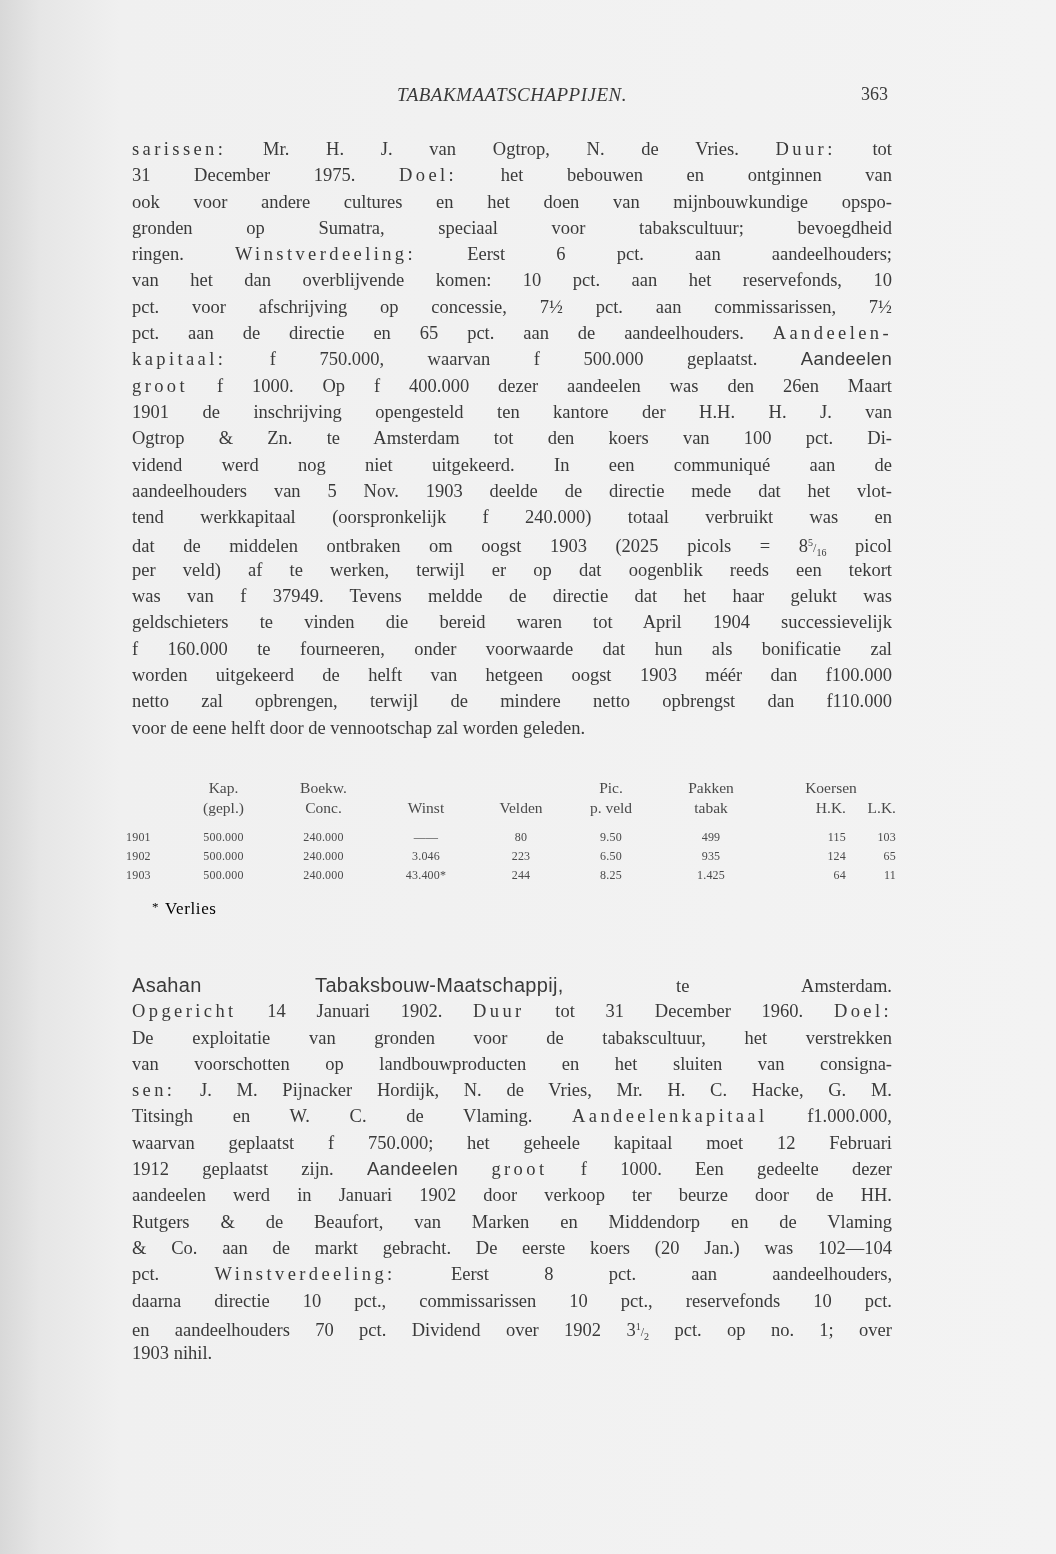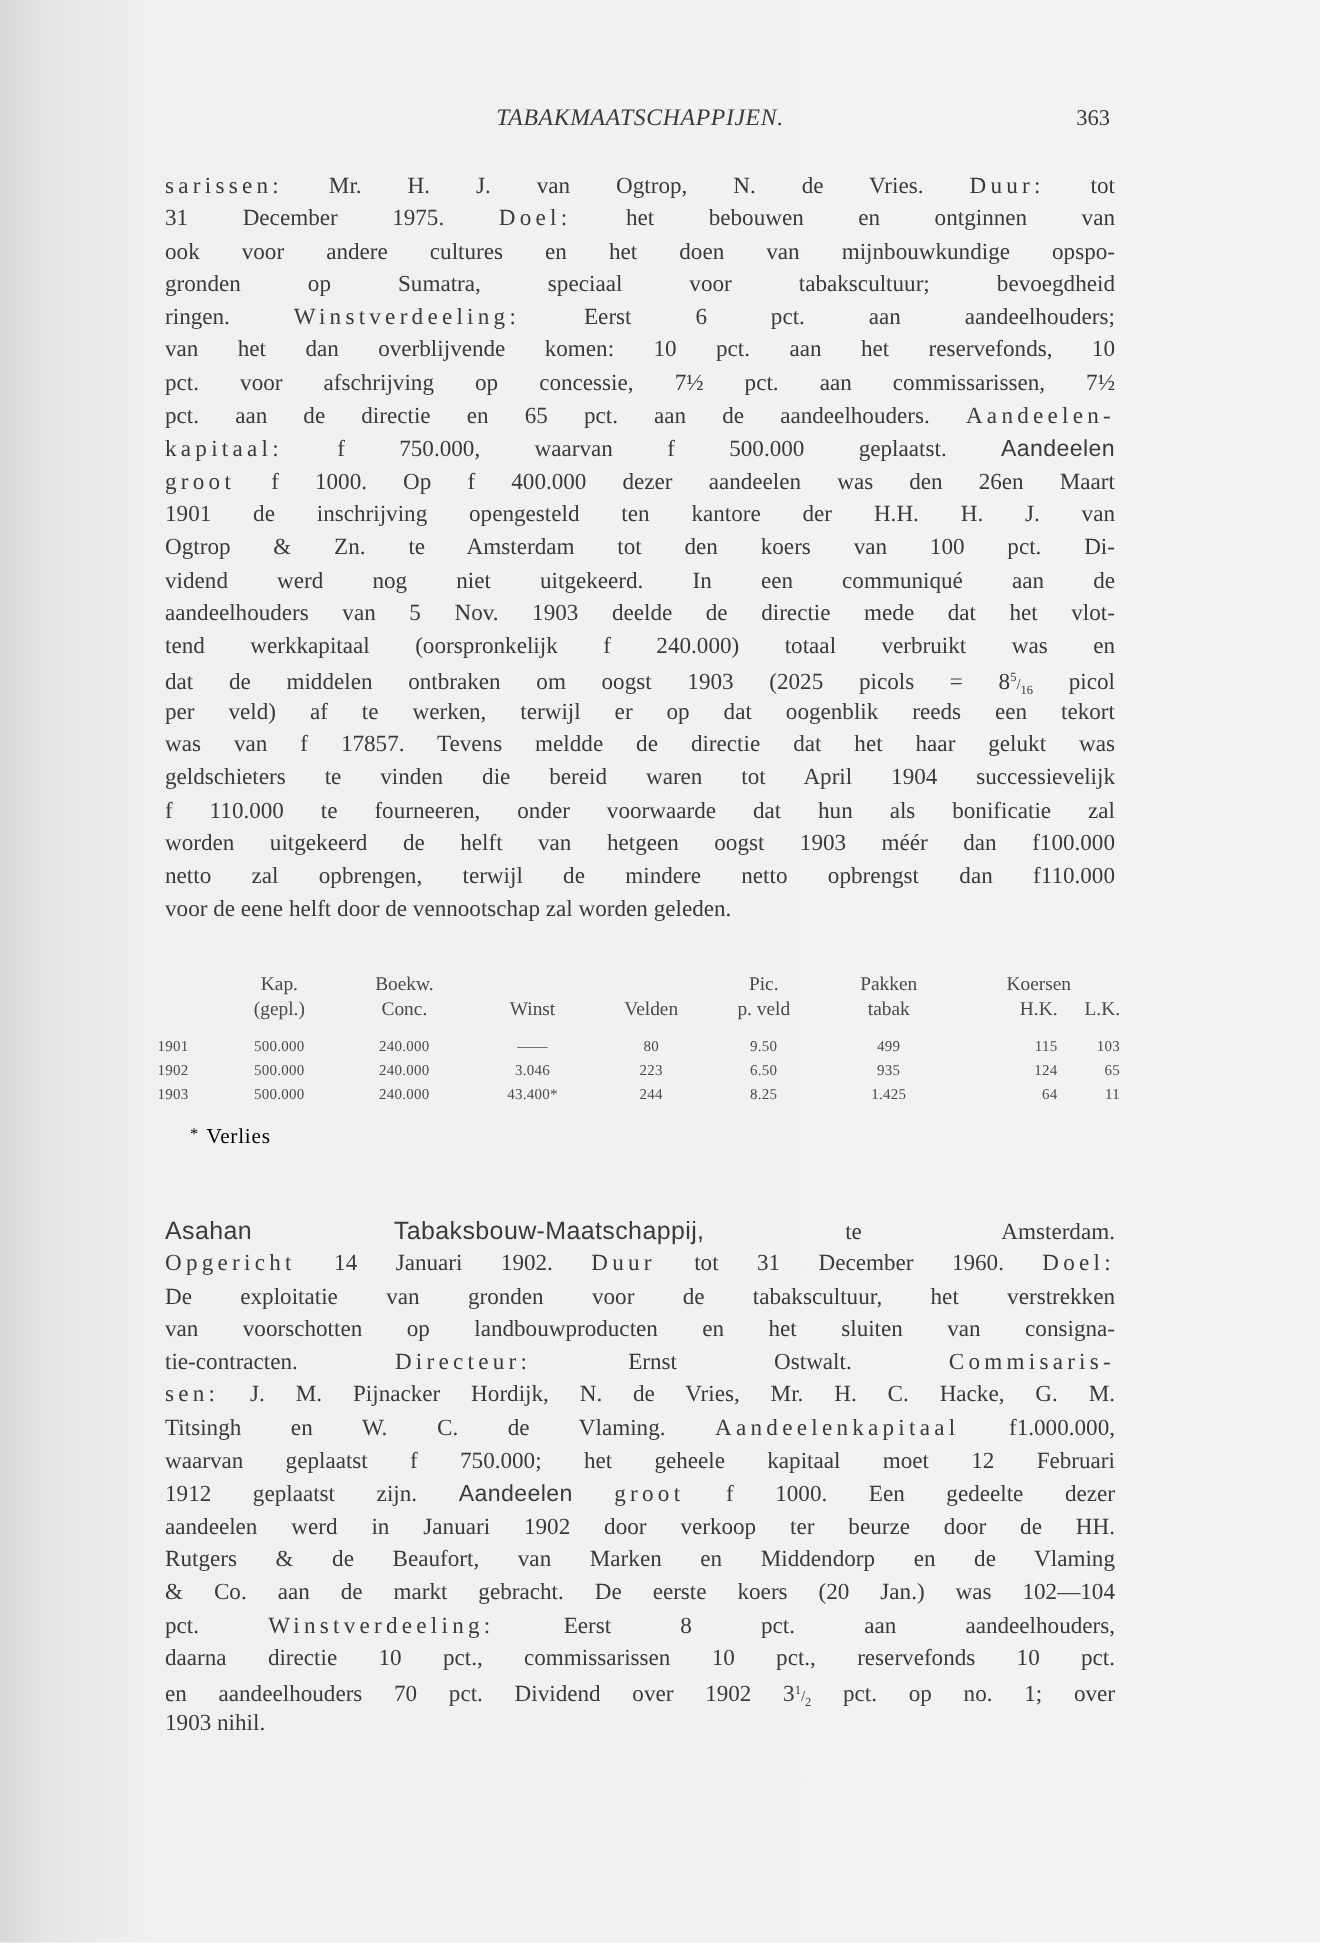--- a/index.html
+++ b/index.html
@@ -69,23 +69,23 @@
     <span class="line"><span>pct. aan de directie en 65 pct. aan de aandeelhouders. </span><span class="sp">Aandeelen-</span></span>
     <span class="line"><span class="sp">kapitaal:</span><span> f 750.000, waarvan f 500.000 geplaatst. </span><span class="bold-sans">Aandeelen</span></span>
     <span class="line"><span class="sp">groot</span><span> f 1000. Op f 400.000 dezer aandeelen was den 26en Maart</span></span>
     <span class="line">1901 de inschrijving opengesteld ten kantore der H.H. H. J. van</span>
     <span class="line">Ogtrop &amp; Zn. te Amsterdam tot den koers van 100 pct. Di-</span>
     <span class="line">vidend werd nog niet uitgekeerd. In een communiqué aan de</span>
     <span class="line">aandeelhouders van 5 Nov. 1903 deelde de directie mede dat het vlot-</span>
     <span class="line">tend werkkapitaal (oorspronkelijk f 240.000) totaal verbruikt was en</span>
     <span class="line"><span>dat de middelen ontbraken om oogst 1903 (2025 picols = 8</span><span class="frac"><sup>5</sup>/<sub>16</sub></span><span> picol</span></span>
     <span class="line">per veld) af te werken, terwijl er op dat oogenblik reeds een tekort</span>
-    <span class="line">was van f 17857. Tevens meldde de directie dat het haar gelukt was</span>
+    <span class="line">was van f 37949. Tevens meldde de directie dat het haar gelukt was</span>
     <span class="line">geldschieters te vinden die bereid waren tot April 1904 successievelijk</span>
-    <span class="line">f 110.000 te fourneeren, onder voorwaarde dat hun als bonificatie zal</span>
+    <span class="line">f 160.000 te fourneeren, onder voorwaarde dat hun als bonificatie zal</span>
     <span class="line">worden uitgekeerd de helft van hetgeen oogst 1903 méér dan f100.000</span>
     <span class="line">netto zal opbrengen, terwijl de mindere netto opbrengst dan f110.000</span>
     <span class="line last">voor de eene helft door de vennootschap zal worden geleden.</span>
   </div>
 
   <div class="table-wrap">
     <table>
       <colgroup>
         <col style="width:50px">
           <col style="width:95px">
@@ -160,21 +160,20 @@
 
   <div class="footnote">
     <span class="star">*</span><span>Verlies</span>
   </div>
 
   <div class="section2">
     <span class="line"><span class="bold-sans headline">Asahan Tabaksbouw-Maatschappij,</span><span> te Amsterdam.</span></span>
     <span class="line"><span class="sp">Opgericht</span><span> 14 Januari 1902. </span><span class="sp">Duur</span><span> tot 31 December 1960. </span><span class="sp">Doel:</span></span>
     <span class="line">De exploitatie van gronden voor de tabakscultuur, het verstrekken</span>
     <span class="line">van voorschotten op landbouwproducten en het sluiten van consigna-</span>
-    <span class="line"><span>tie-contracten. </span><span class="sp">Directeur:</span><span> Ernst Ostwalt. </span><span class="sp">Commisaris-</span></span>
     <span class="line"><span class="sp">sen:</span><span> J. M. Pijnacker Hordijk, N. de Vries, Mr. H. C. Hacke, G. M.</span></span>
     <span class="line"><span>Titsingh en W. C. de Vlaming. </span><span class="sp">Aandeelenkapitaal</span><span> f1.000.000,</span></span>
     <span class="line">waarvan geplaatst f 750.000; het geheele kapitaal moet 12 Februari</span>
     <span class="line"><span>1912 geplaatst zijn. </span><span class="bold-sans">Aandeelen</span><span> </span><span class="sp">groot</span><span> f 1000. Een gedeelte dezer</span></span>
     <span class="line">aandeelen werd in Januari 1902 door verkoop ter beurze door de HH.</span>
     <span class="line">Rutgers &amp; de Beaufort, van Marken en Middendorp en de Vlaming</span>
     <span class="line">&amp; Co. aan de markt gebracht. De eerste koers (20 Jan.) was 102—104</span>
     <span class="line"><span>pct. </span><span class="sp">Winstverdeeling:</span><span> Eerst 8 pct. aan aandeelhouders,</span></span>
     <span class="line">daarna directie 10 pct., commissarissen 10 pct., reservefonds 10 pct.</span>
     <span class="line"><span>en aandeelhouders 70 pct. Dividend over 1902 3</span><span class="frac"><sup>1</sup>/<sub>2</sub></span><span> pct. op no. 1; over</span></span>

